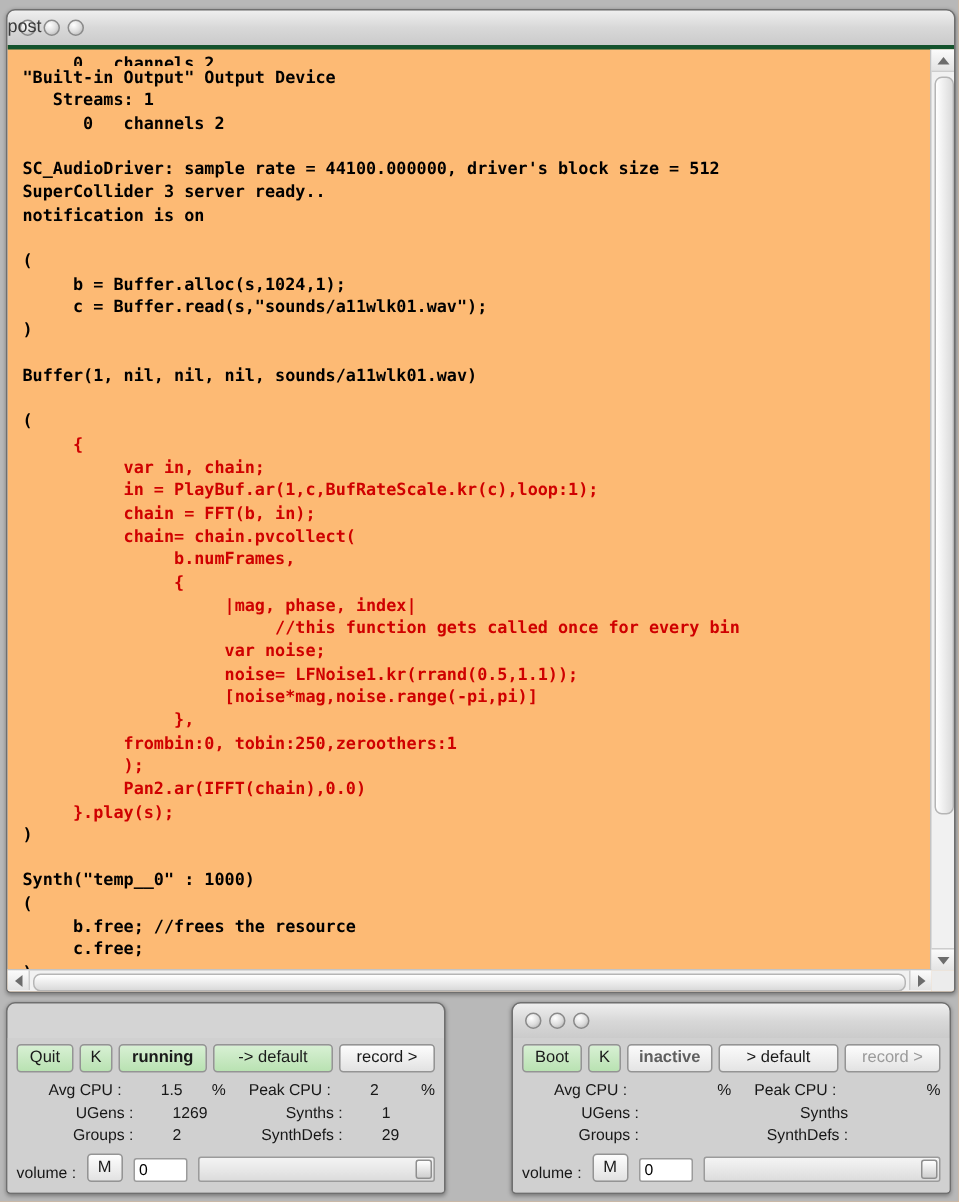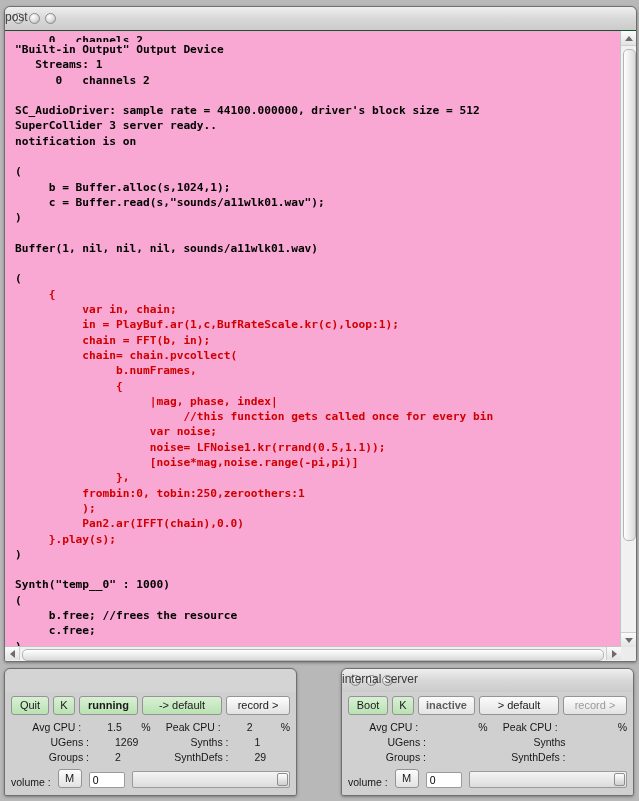--- a/index.html
+++ b/index.html
@@ -58,22 +58,22 @@
     border: 1px solid #8a8a8a;
     box-sizing: border-box;
   }
 
   .post-body {
     position: absolute;
     left: 0;
     top: 23px;
     right: 0;
     bottom: 0;
-    background: #f9a8d4;
-    border-top: 1px solid #14532d;
+    background: #fdba74;
+    border-top: 3px solid #14532d;
   }
   .post-text {
     position: absolute;
     left: 0; top: 0; right: 15px; bottom: 14px;
     padding: 8px 6px 4px 10px;
     overflow: hidden;
     font-family: "DejaVu Sans Mono", monospace;
     font-size: 11.2px;
     line-height: 15.3px;
     white-space: pre;
@@ -351,21 +351,20 @@
   </div>
 </div>
 
 <div class="server-window" id="internal-server">
   <div class="titlebar">
     <div class="tb-buttons">
       <div class="tb-btn"></div>
       <div class="tb-btn"></div>
       <div class="tb-btn"></div>
     </div>
-    <div class="title">internal server</div>
   </div>
   <div class="server-body">
     <div class="ctrl-row">
       <div class="btn boot">Boot</div>
       <div class="btn k">K</div>
       <div class="btn status inactive">inactive</div>
       <div class="btn default off">&gt; default</div>
       <div class="btn record disabled">record &gt;</div>
     </div>
     <div class="stats">

